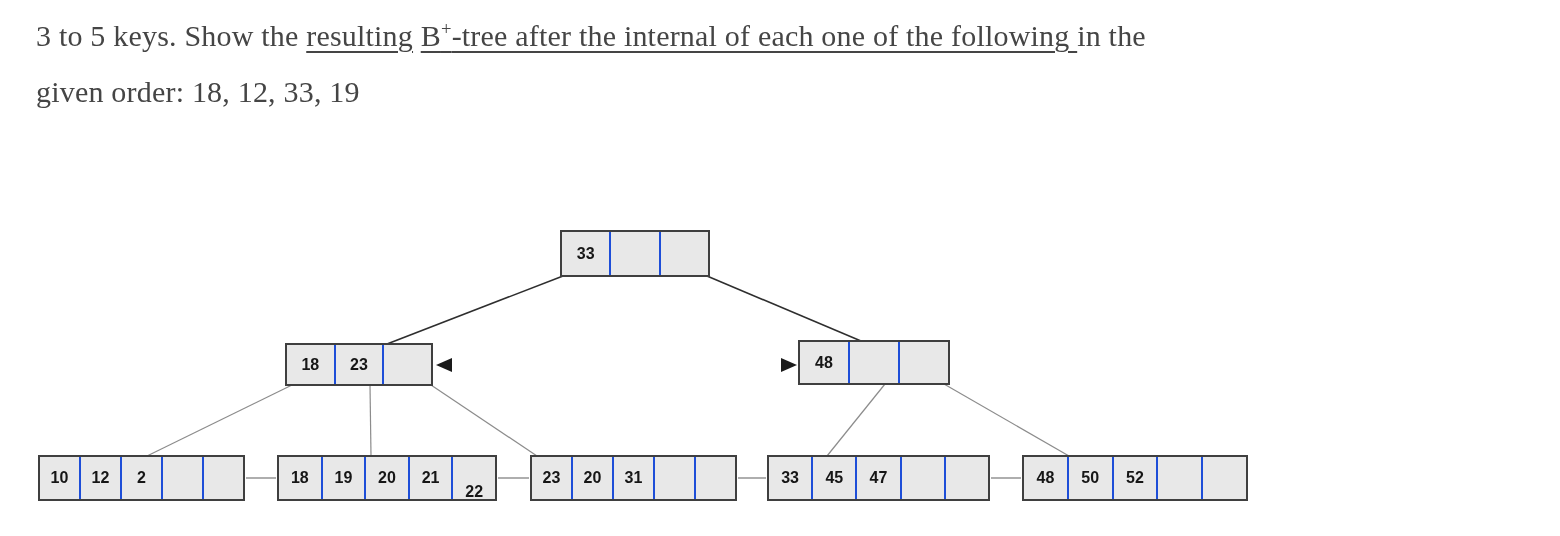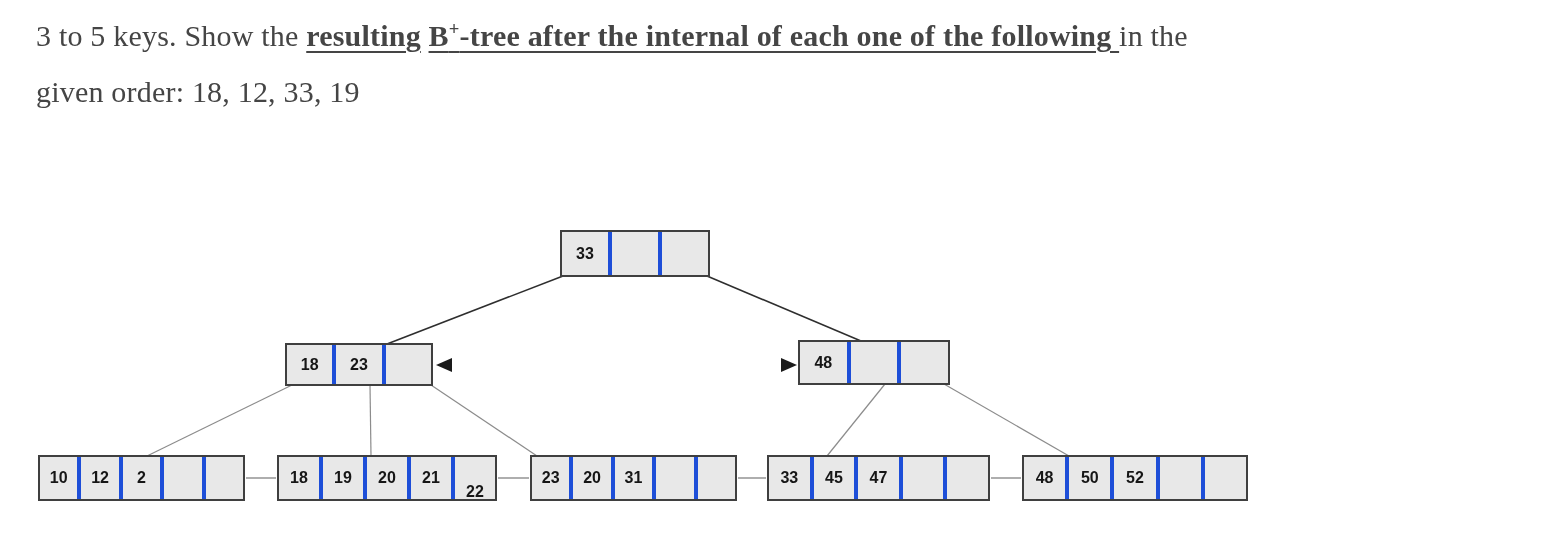--- a/index.html
+++ b/index.html
@@ -26,42 +26,41 @@
   .question sup {
     font-size: 0.62em;
     line-height: 0;
     vertical-align: super;
   }
   .ul {
     text-decoration: underline;
     text-decoration-thickness: 2px;
     text-underline-offset: 5px;
     text-decoration-color: #454545;
-    font-weight: bold;
   }
   
   .connectors {
     position: absolute;
     left: 0; top: 0;
     width: 1560px; height: 536px;
   }
   .tnode {
     position: absolute;
     display: flex;
     box-sizing: border-box;
     border: 2px solid #3f3f3f;
     background: #e8e8e8;
   }
   .tcell {
     flex: 1 1 0;
     display: flex;
     align-items: center;
     justify-content: center;
     box-sizing: border-box;
-    border-right: 4px solid #1d4ed8;
+    border-right: 2px solid #1d4ed8;
     background: #e8e8e8;
     font-family: "Liberation Sans", sans-serif;
     font-weight: bold;
     font-size: 16px;
     color: #161616;
   }
   .tcell:last-child { border-right: none; margin-top: 28px; }
 </style>
 </head>
 <body>

